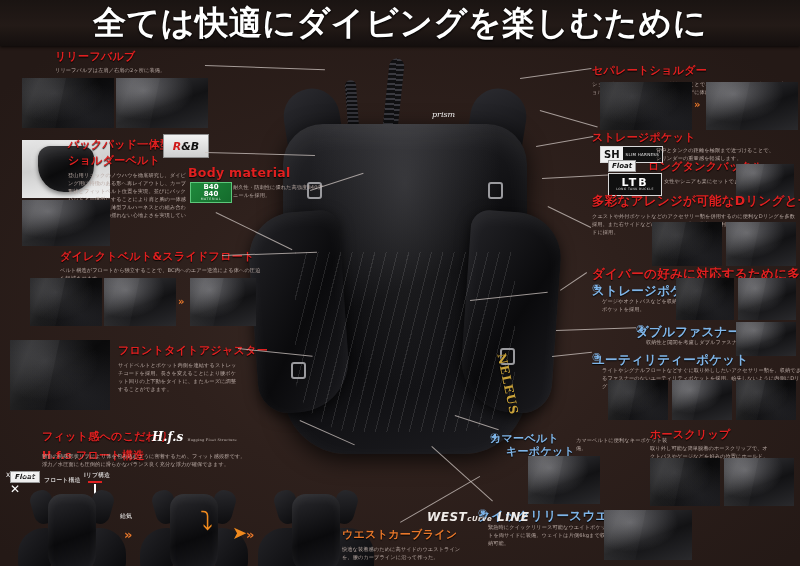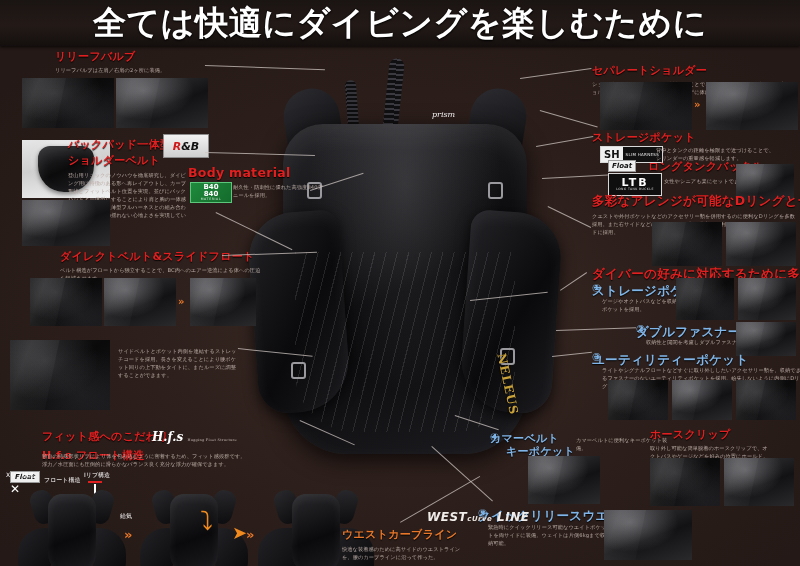--- a/index.html
+++ b/index.html
@@ -334,20 +334,21 @@
       <div class="sheen"></div>
   </div>
   <div class="arrowdbl sm" style="left:178px;top:297px;">»</div>
   <div class="ln" style="left:222px;top:255px;width:95px;transform:rotate(-2deg);"></div>
 
   <div class="ph" style="left:10px;top:340px;width:100px;height:70px;">
     <div class="inner"></div>
       <div class="sheen"></div>
   </div>
   <div class="blk" style="left:118px;top:344px;">
+    <div class="hd">フロントタイトアジャスター</div>
     <div class="bd w120" style="margin-top:3px;">サイドベルトとポケット内側を連結するストレッチコードを採用。長さを変えることにより腰ポケット回りの上下動をタイトに、またルーズに調整することができます。</div>
   </div>
   <div class="ln" style="left:238px;top:348px;width:75px;transform:rotate(6deg);"></div>
 
   <div class="badge-float" style="left:10px;top:432px;">Float</div>
   <div class="blk" style="left:42px;top:430px;">
     <div class="hd">フィット感へのこだわり</div>
     <div class="hd" style="margin-top:5px;">H.f.s フロート構造</div>
   </div>
   <div class="hfs" style="left:152px;top:430px;">

